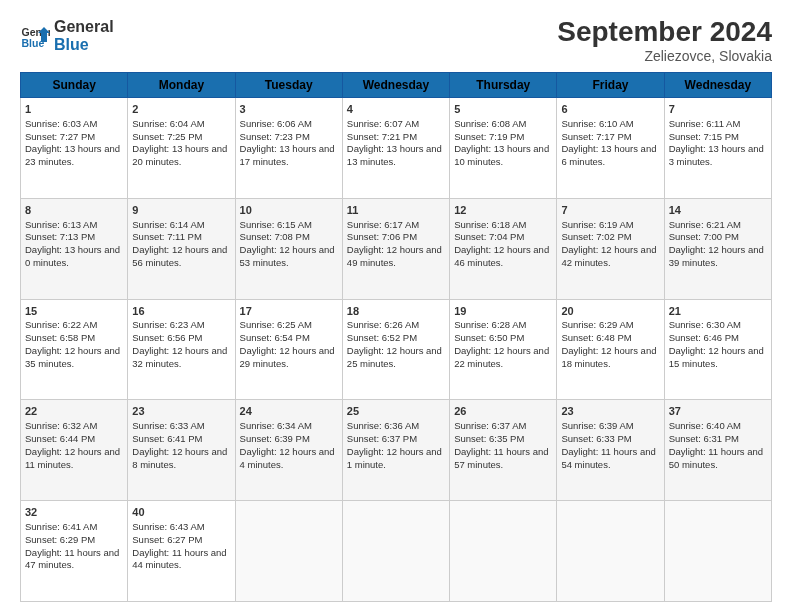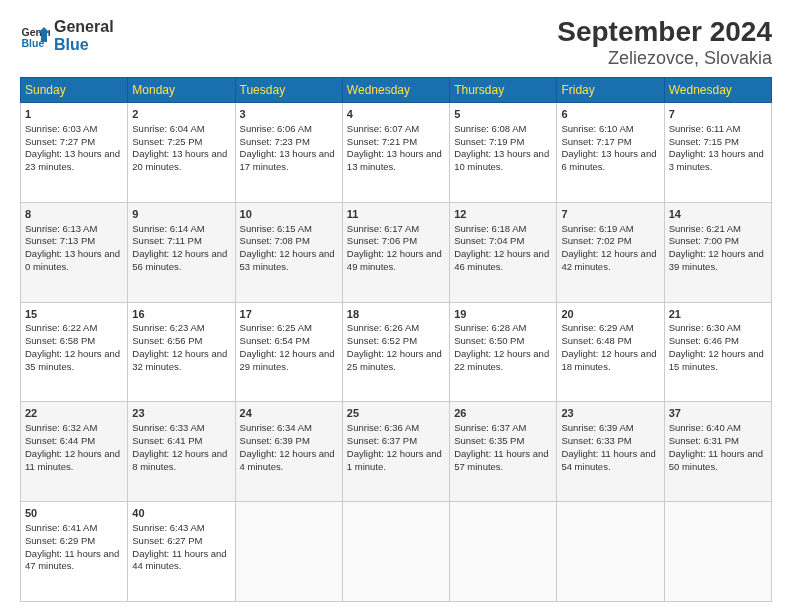--- a/index.html
+++ b/index.html
@@ -35,38 +35,38 @@
     .title-block {
       text-align: right;
     }
     .month-title {
       font-size: 28px;
       font-weight: bold;
       color: #333;
       line-height: 1;
     }
     .location {
-      font-size: 18px;
+      font-size: 14px;
       color: #555;
       margin-top: 2px;
     }
     .calendar {
       flex: 1;
       border: 1px solid #ccc;
       border-collapse: collapse;
       width: 100%;
       table-layout: fixed;
     }
     .calendar th {
       background: #1a6faf;
-      color: #fde047;
+      color: #000000;
       font-size: 12px;
-      font-weight: normal;
+      font-weight: bold;
       padding: 5px 4px;
-      text-align: left;
+      text-align: center;
       border: 1px solid #1558a0;
     }
     .calendar td {
       border: 1px solid #ccc;
       vertical-align: top;
       padding: 4px 4px 3px 4px;
       font-size: 9.5px;
       color: #333;
       line-height: 1.35;
       background: #fff;
@@ -239,21 +239,21 @@
           Sunrise: 6:39 AM<br>Sunset: 6:33 PM<br>Daylight: 11 hours and 54 minutes.
         </td>
         <td>
           <span class="day-num">37</span>
           Sunrise: 6:40 AM<br>Sunset: 6:31 PM<br>Daylight: 11 hours and 50 minutes.
         </td>
       </tr>
 
       <tr>
         <td>
-          <span class="day-num">50</span>
+          <span class="day-num">32</span>
           Sunrise: 6:41 AM<br>Sunset: 6:29 PM<br>Daylight: 11 hours and 47 minutes.
         </td>
         <td>
           <span class="day-num">40</span>
           Sunrise: 6:43 AM<br>Sunset: 6:27 PM<br>Daylight: 11 hours and 44 minutes.
         </td>
         <td class="empty-cell"></td>
         <td class="empty-cell"></td>
         <td class="empty-cell"></td>
         <td class="empty-cell"></td>

